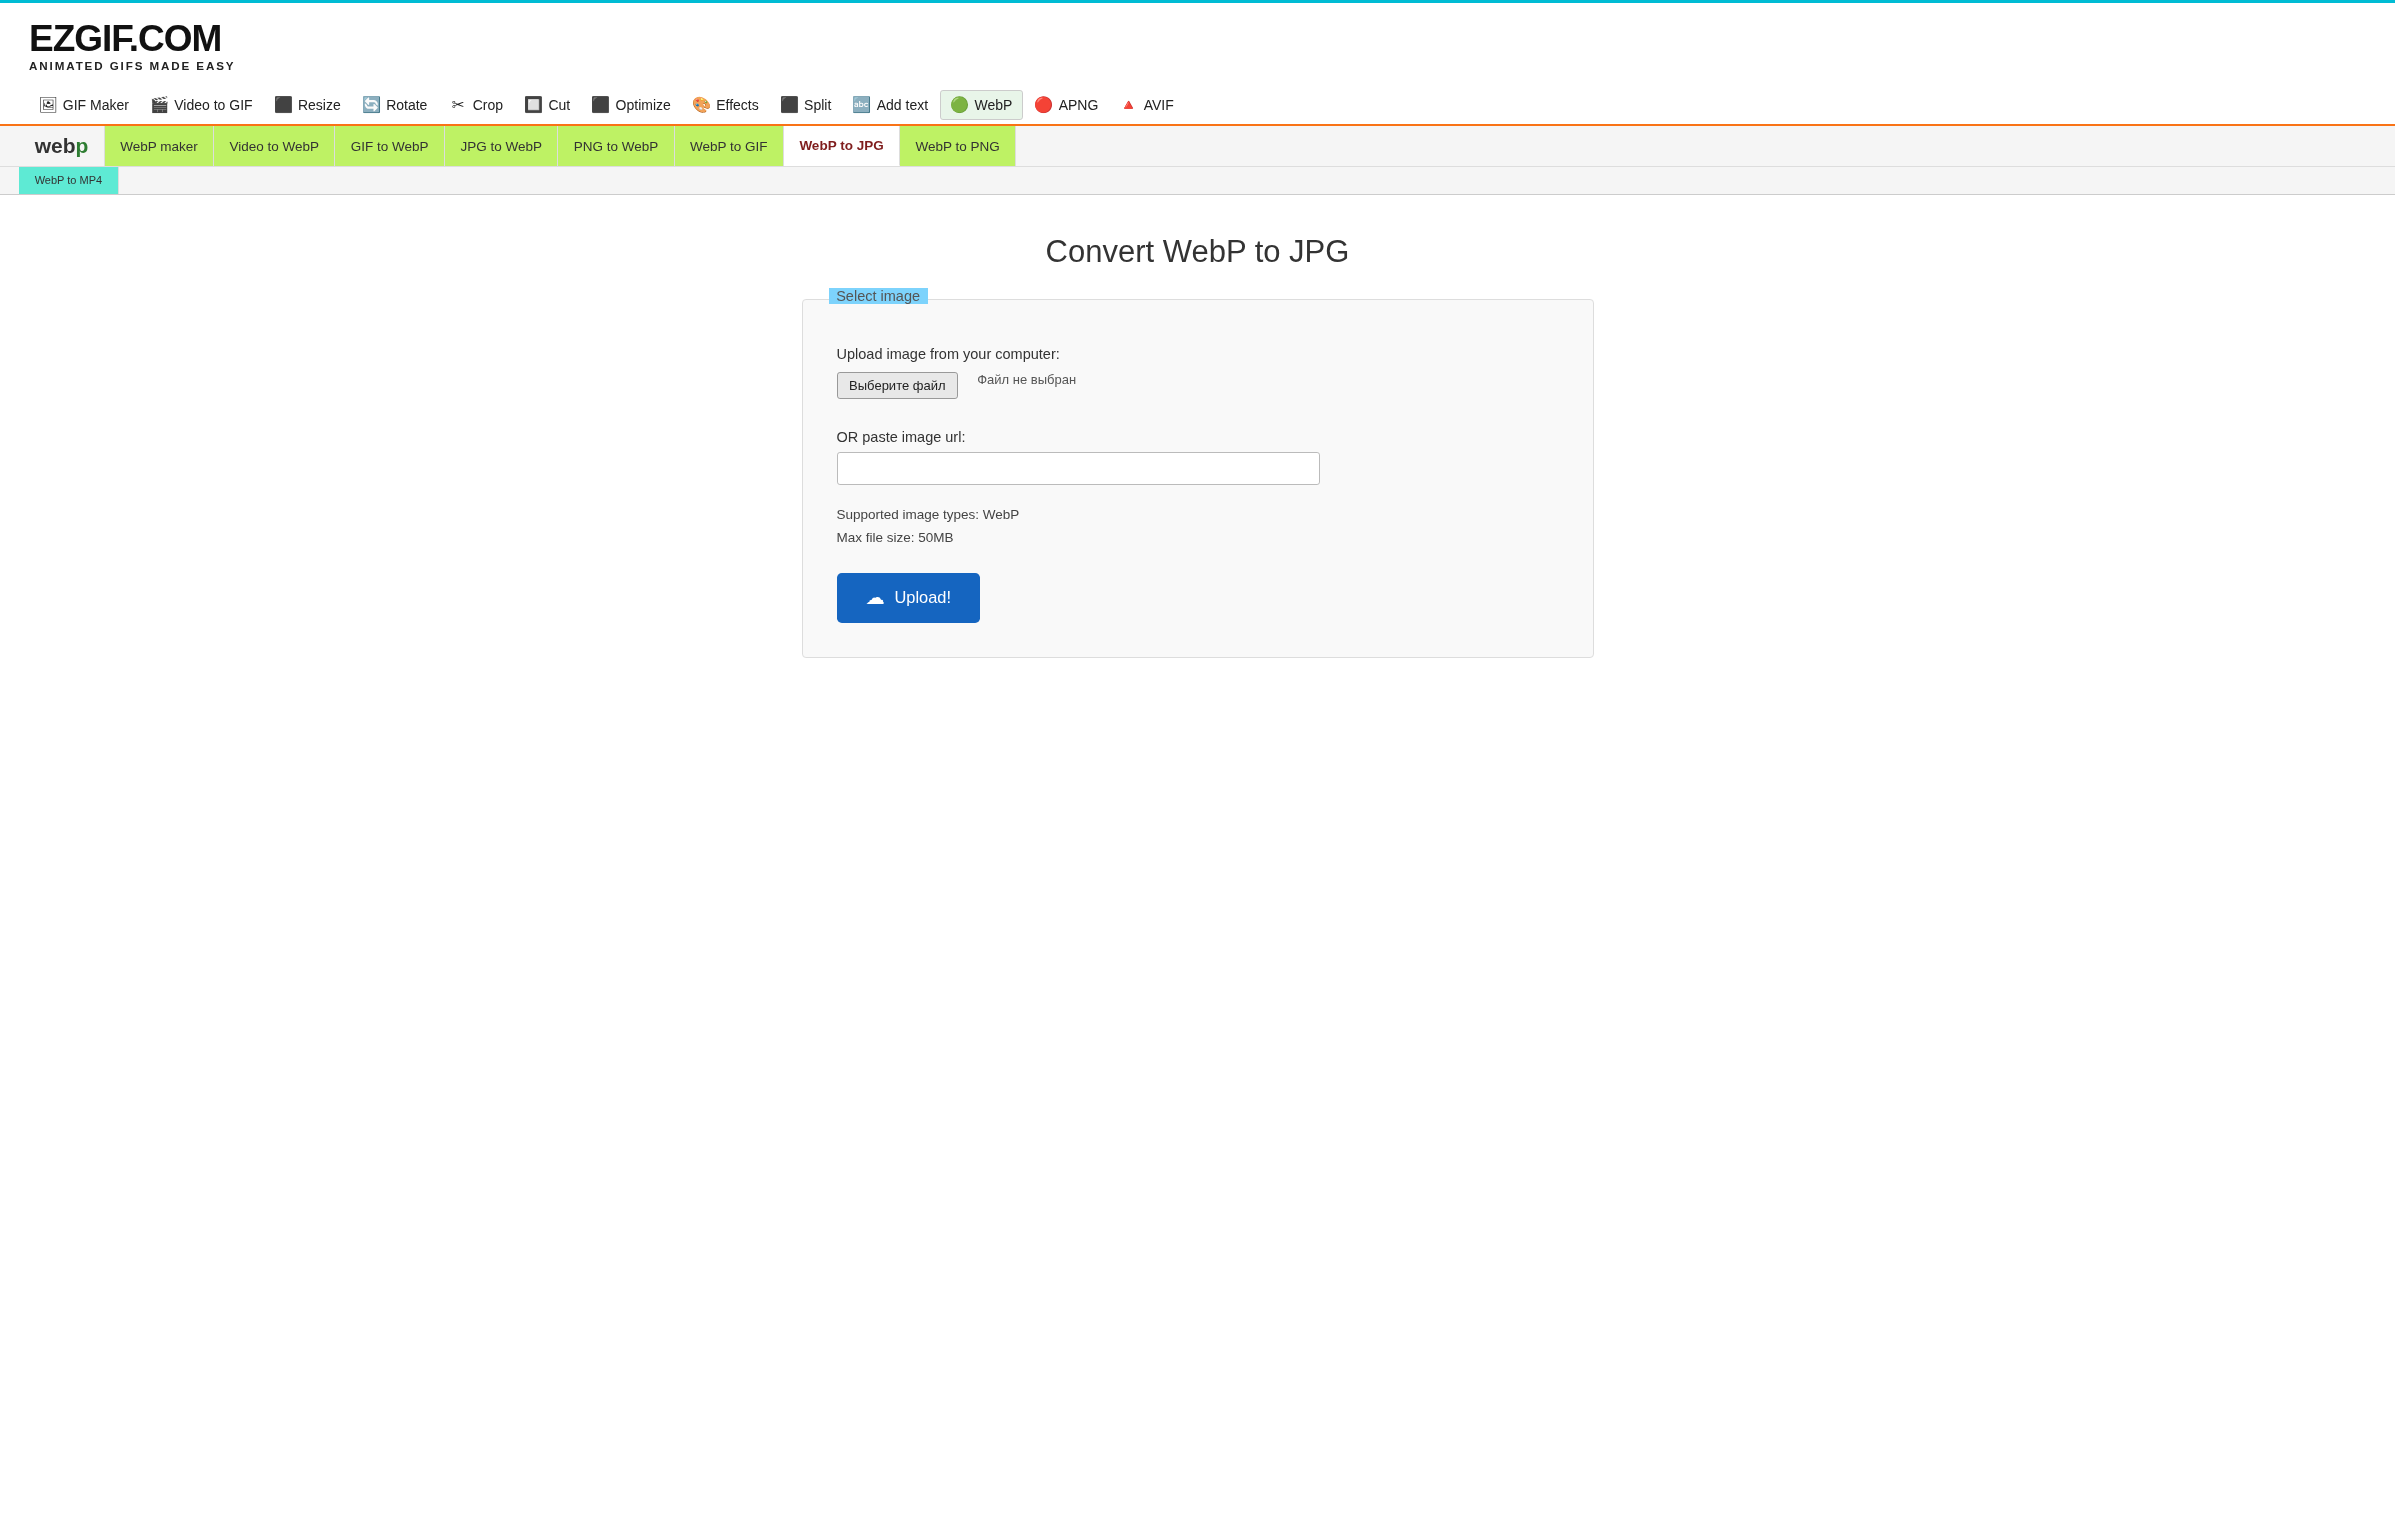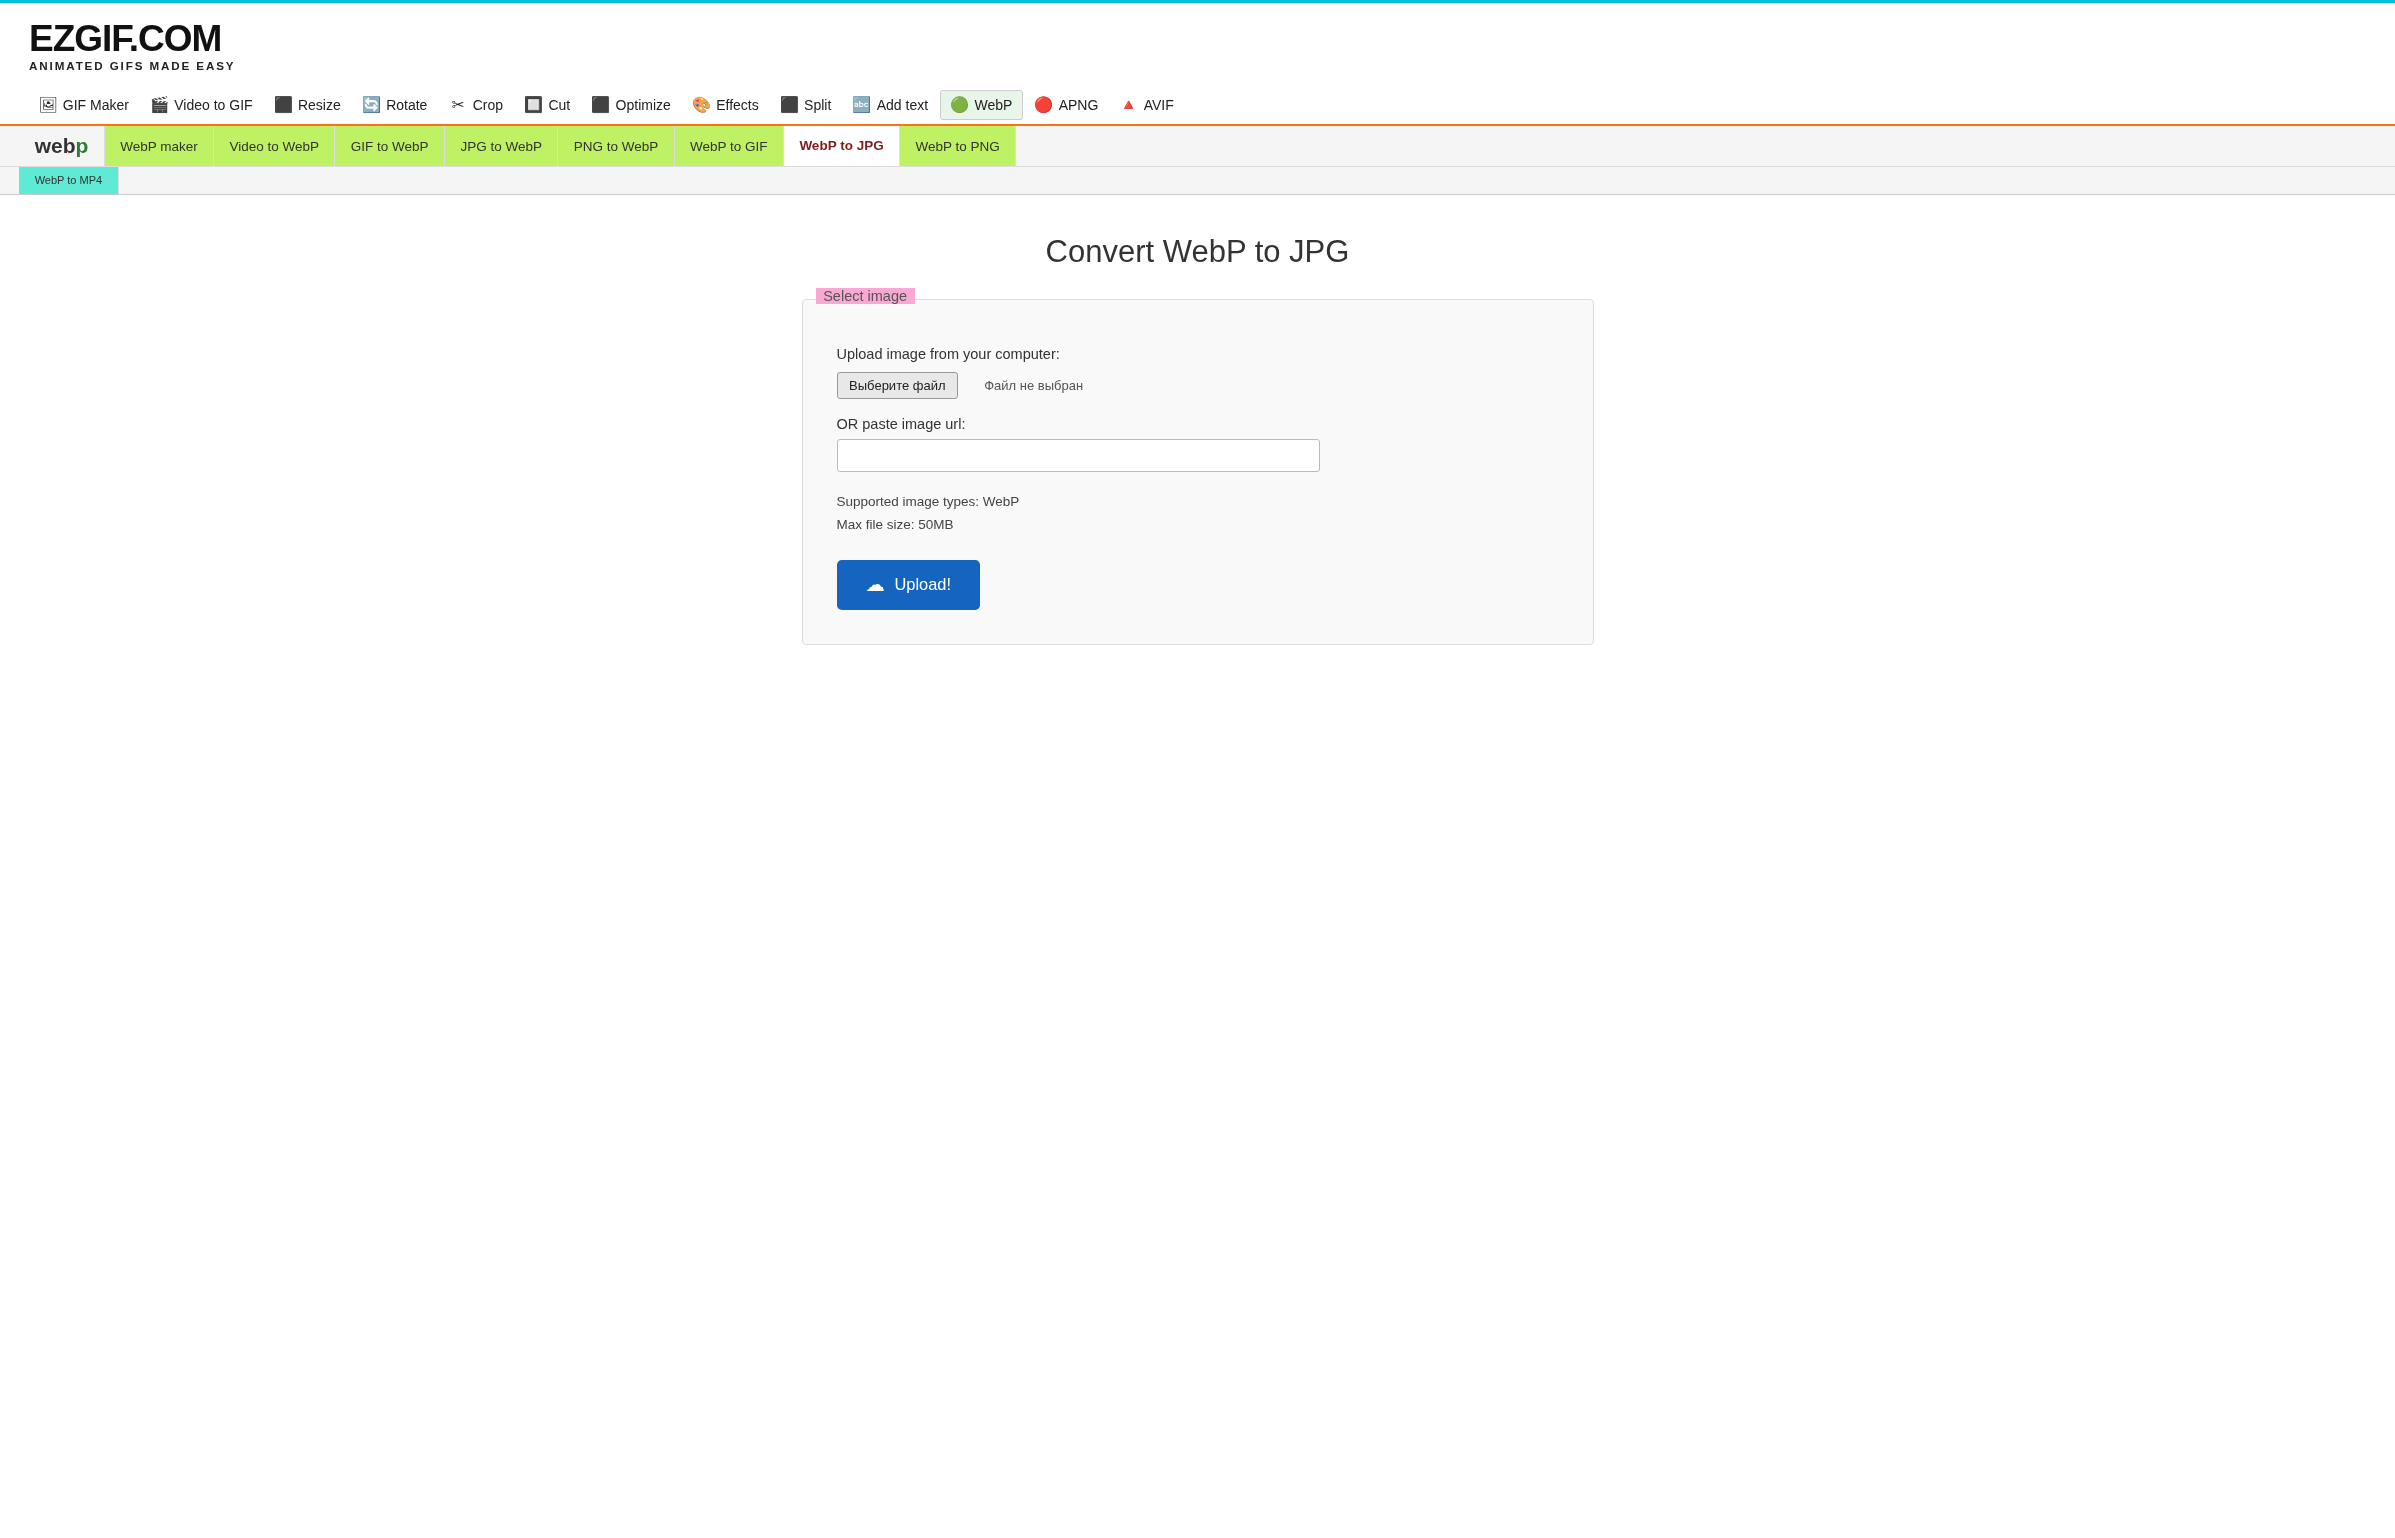--- a/index.html
+++ b/index.html
@@ -141,37 +141,37 @@
       border: 1px solid #ddd;
       border-radius: 3.9px;
       width: 792px;
       max-width: 100%;
       padding: 29px 34px 34px 34px;
       position: relative;
     }
     .upload-card-title {
       position: absolute;
       top: -11.6px;
-      left: 13px;
-      background: #f9a8d4;
+      left: 26px;
+      background: #7dd3fc;
       padding: 0 7.7px;
       font-size: 14.5px;
       color: #555;
     }
     .upload-section-label {
       font-size: 14.5px;
       color: #333;
       margin-bottom: 9.7px;
       margin-top: 9.7px;
     }
     .file-input-row {
       display: flex;
-      align-items: center;
-      gap: 26px;
-      margin-bottom: 17px;
+      align-items: flex-start;
+      gap: 19px;
+      margin-bottom: 30px;
     }
     .file-btn {
       padding: 4.8px 11.6px;
       background: #e8e8e8;
       border: 1px solid #999;
       border-radius: 2.9px;
       font-size: 13px;
       cursor: pointer;
       color: #222;
       white-space: nowrap;

